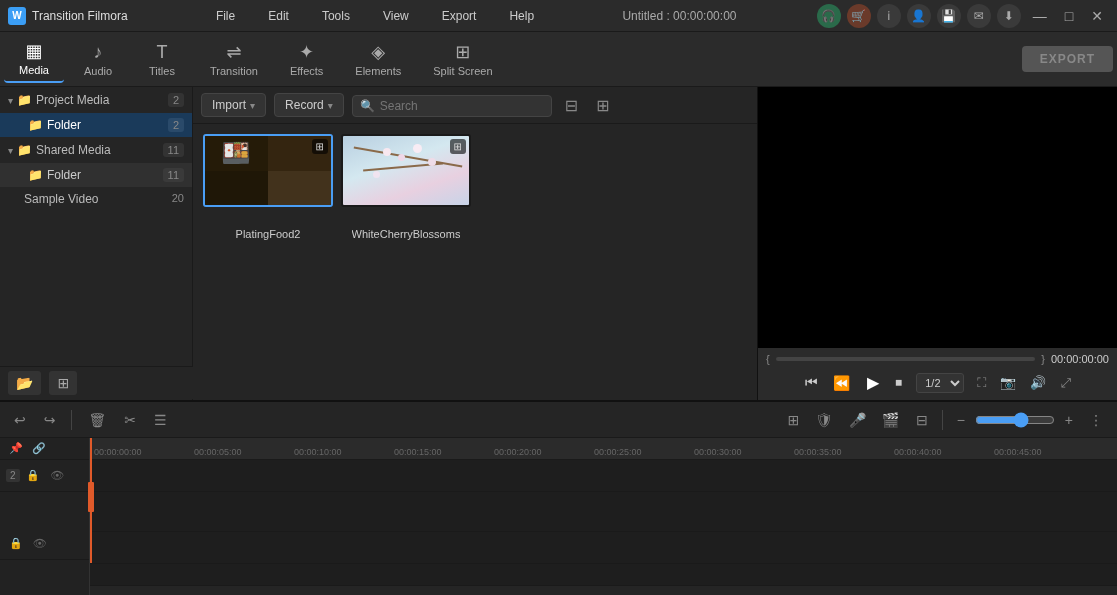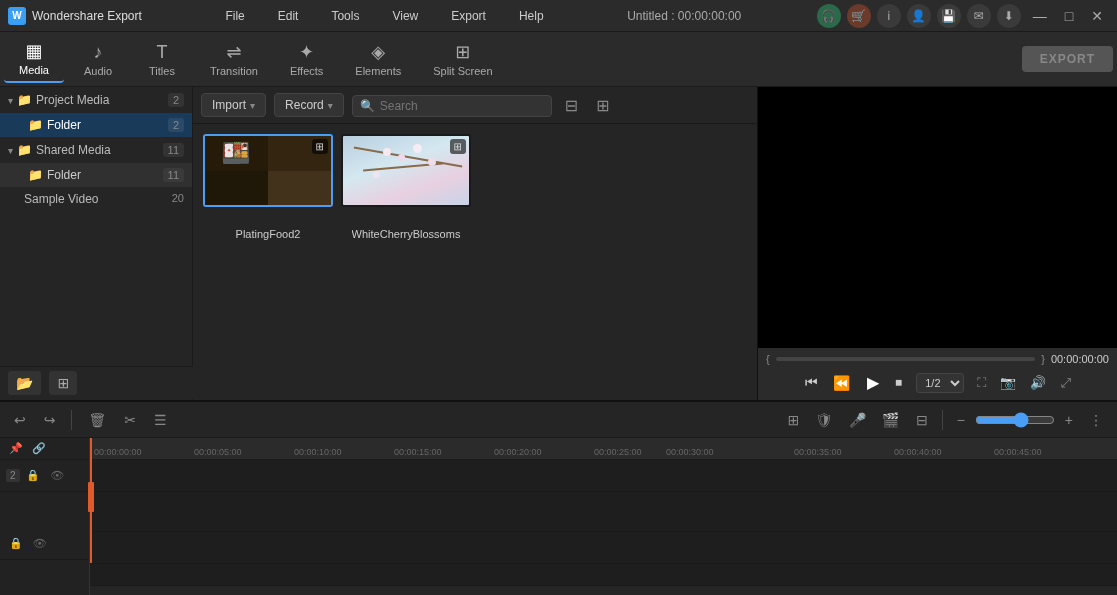--- a/index.html
+++ b/index.html
@@ -347,21 +347,21 @@
       padding: 1px 4px;
       border-radius: 2px;
     }
   </style>
 </head>
 <body>
 
 <div id="titlebar">
   <div id="titlebar-left">
     <div id="titlebar-logo">W</div>
-    <span id="titlebar-appname">Wondershare Export</span>
+    <span id="titlebar-appname">Transition Filmora</span>
   </div>
   <div id="titlebar-menus">
     <span class="menu-item">File</span>
     <span class="menu-item">Edit</span>
     <span class="menu-item">Tools</span>
     <span class="menu-item">View</span>
     <span class="menu-item">Export</span>
     <span class="menu-item">Help</span>
   </div>
   <div id="titlebar-center">Untitled : 00:00:00:00</div>
@@ -588,21 +588,21 @@
 
     <div id="timeline-ruler-area">
       <div id="timeline-ruler">
 
         <span class="ruler-mark" style="left:4px;">00:00:00:00</span>
         <span class="ruler-mark" style="left:104px;">00:00:05:00</span>
         <span class="ruler-mark" style="left:204px;">00:00:10:00</span>
         <span class="ruler-mark" style="left:304px;">00:00:15:00</span>
         <span class="ruler-mark" style="left:404px;">00:00:20:00</span>
         <span class="ruler-mark" style="left:504px;">00:00:25:00</span>
-        <span class="ruler-mark" style="left:576px;text-align:right;">00:00:30:00</span>
+        <span class="ruler-mark" style="left:604px;text-align:right;">00:00:30:00</span>
         <span class="ruler-mark" style="left:704px;">00:00:35:00</span>
         <span class="ruler-mark" style="left:804px;">00:00:40:00</span>
         <span class="ruler-mark" style="left:904px;">00:00:45:00</span>
       </div>
       <div id="timeline-tracks">
 
         <div class="playhead">
           
         </div>
 

